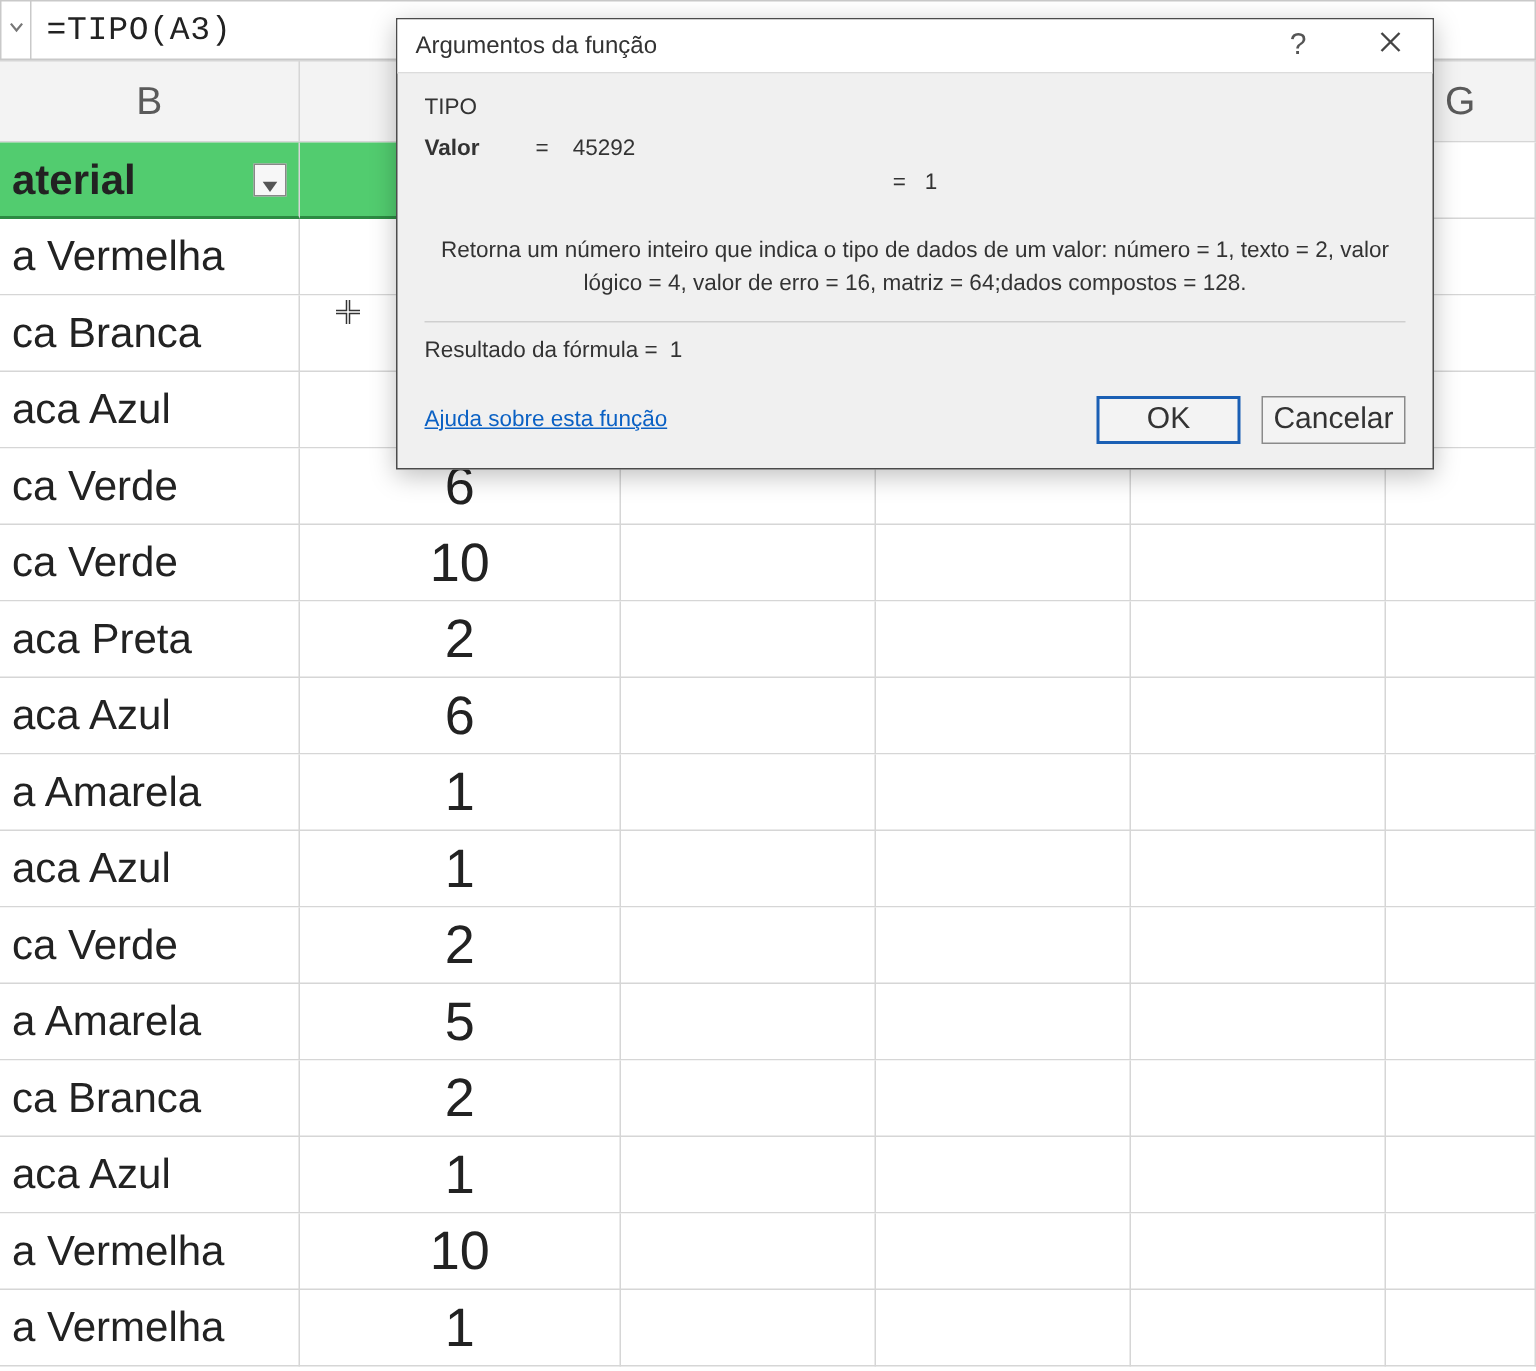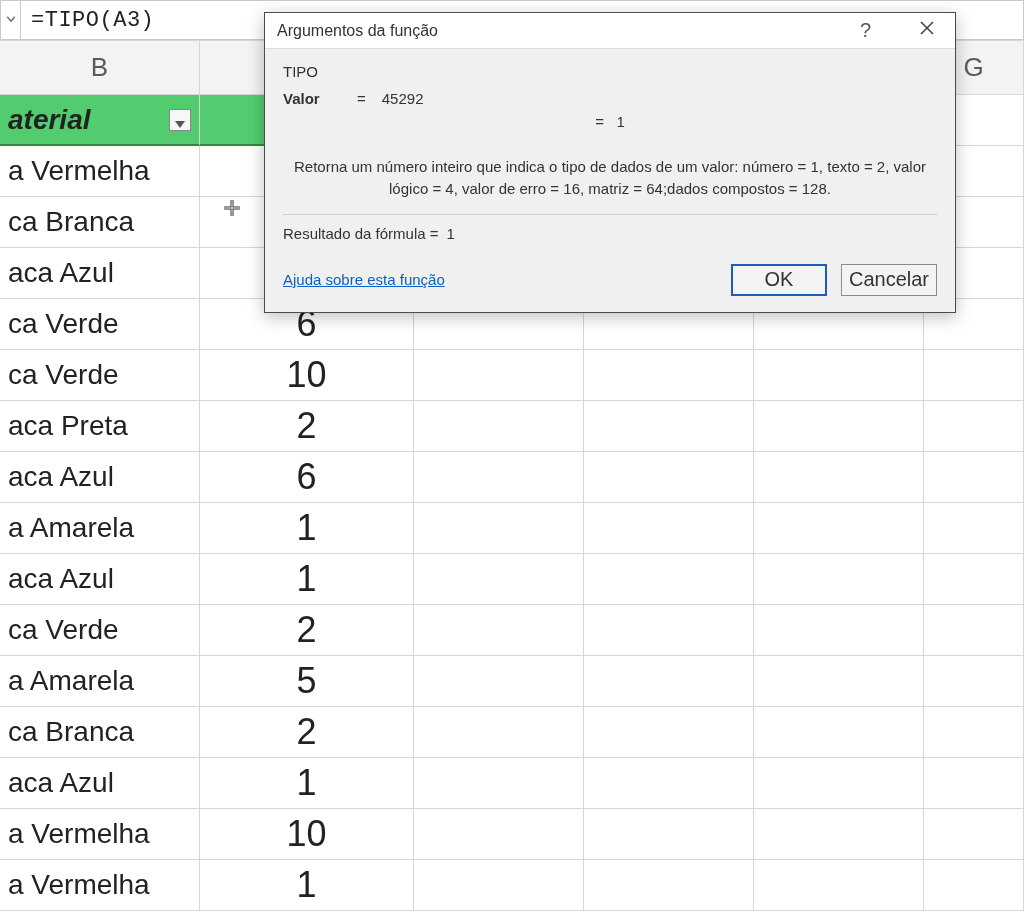--- a/index.html
+++ b/index.html
@@ -22,21 +22,21 @@
 
   
   .grid { position:absolute; left:0; top:95px; width:1024px; }
   .row { display:flex; height:51px; }
   .cell { border-right:1px solid #d6d6d6; border-bottom:1px solid #d6d6d6; display:flex; align-items:center; background:#fff; }
   .cell.bcol { width:200px; padding:0 8px; }
   .cell.ccol { width:214px; justify-content:center; }
   .cell.dcol, .cell.ecol, .cell.fcol { width:170px; }
   .cell.gcol { width:100px; }
   .hdr { background:#52cc6f !important; border-bottom:2px solid #2c8a42 !important; font-weight:700; font-size:28px; }
-  .hdr.bcol { justify-content:space-between;font-style:italic; }
+  .hdr.bcol { justify-content:space-between; }
   .hdr.ccol { justify-content:center; }
   .filter { width:22px; height:22px; border:1px solid #888; background:#f7f7f7; margin-left:auto; display:flex; align-items:center; justify-content:center; }
   .filter svg { width:10px; height:8px; fill:#555; }
   .bval { font-size:28px; }
   .cval { font-size:36px; }
 
   .cursor-cross { position:absolute; font-size:22px; color:#222; pointer-events:none; }
 
   
   .dialog { position:absolute; left:264px; top:12px; width:692px; background:#f0f0f0; border:1px solid #4b4b4b; box-shadow:0 4px 16px rgba(0,0,0,0.25); }

